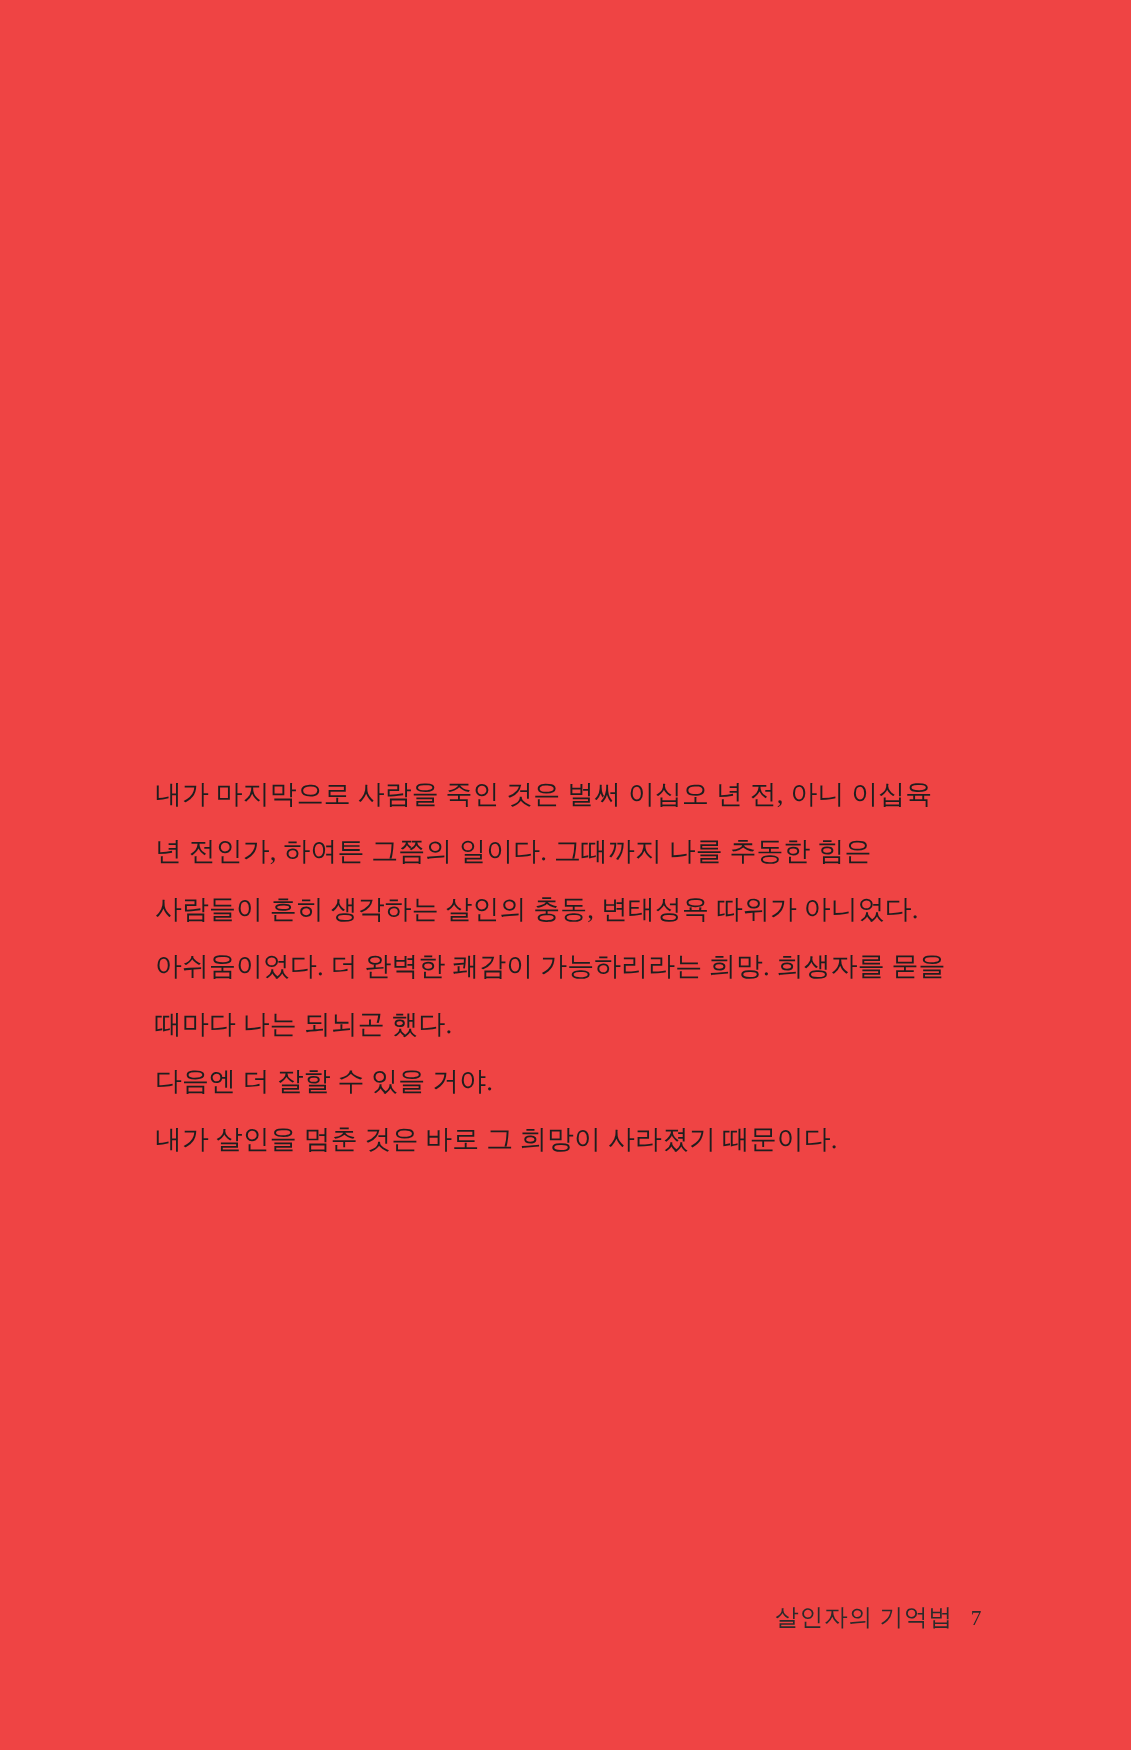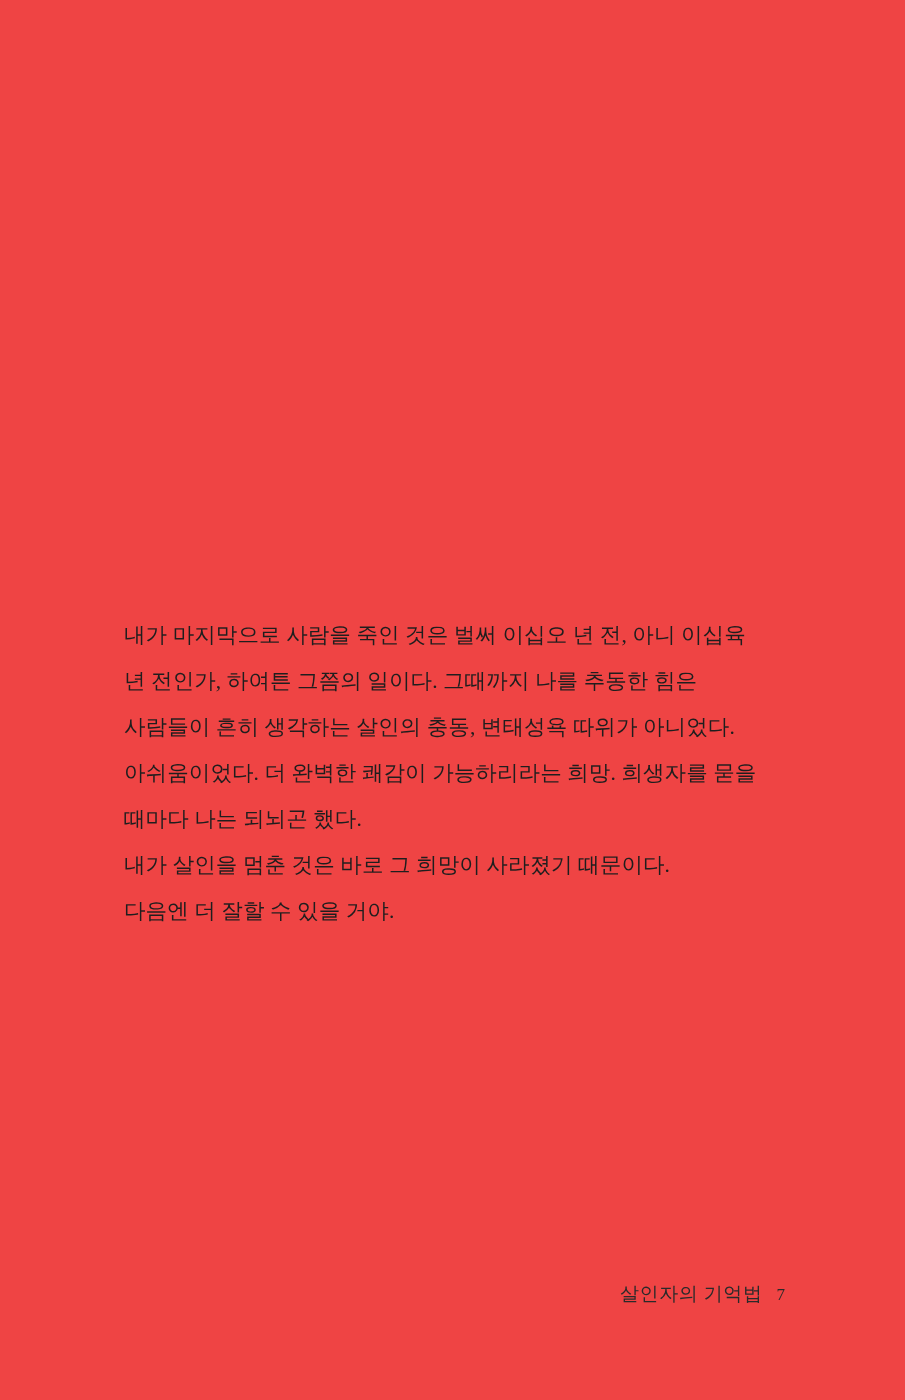--- a/index.html
+++ b/index.html
@@ -73,22 +73,22 @@
 <body>
 
 <div class="page">
 
   <div class="body-text">
     <p class="indent">내가 마지막으로 사람을 죽인 것은 벌써 이십오 년 전, 아니 이십육
 년 전인가, 하여튼 그쯤의 일이다. 그때까지 나를 추동한 힘은
 사람들이 흔히 생각하는 살인의 충동, 변태성욕 따위가 아니었다.
 아쉬움이었다. 더 완벽한 쾌감이 가능하리라는 희망. 희생자를 묻을
 때마다 나는 되뇌곤 했다.</p>
+    <p>다음엔 더 잘할 수 있을 거야.</p>
     <p>내가 살인을 멈춘 것은 바로 그 희망이 사라졌기 때문이다.</p>
-    <p>다음엔 더 잘할 수 있을 거야.</p>
   </div>
 
   <div class="footer">
     <span class="book-title">살인자의 기억법</span>
     <span class="page-number">7</span>
   </div>
 
 </div>
 
 </body></html>

